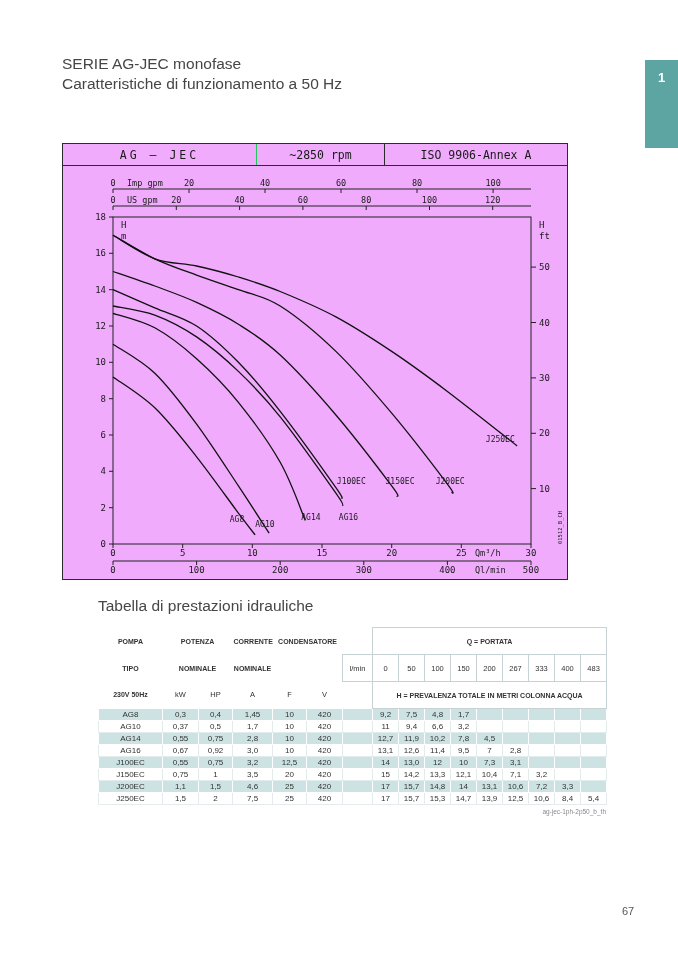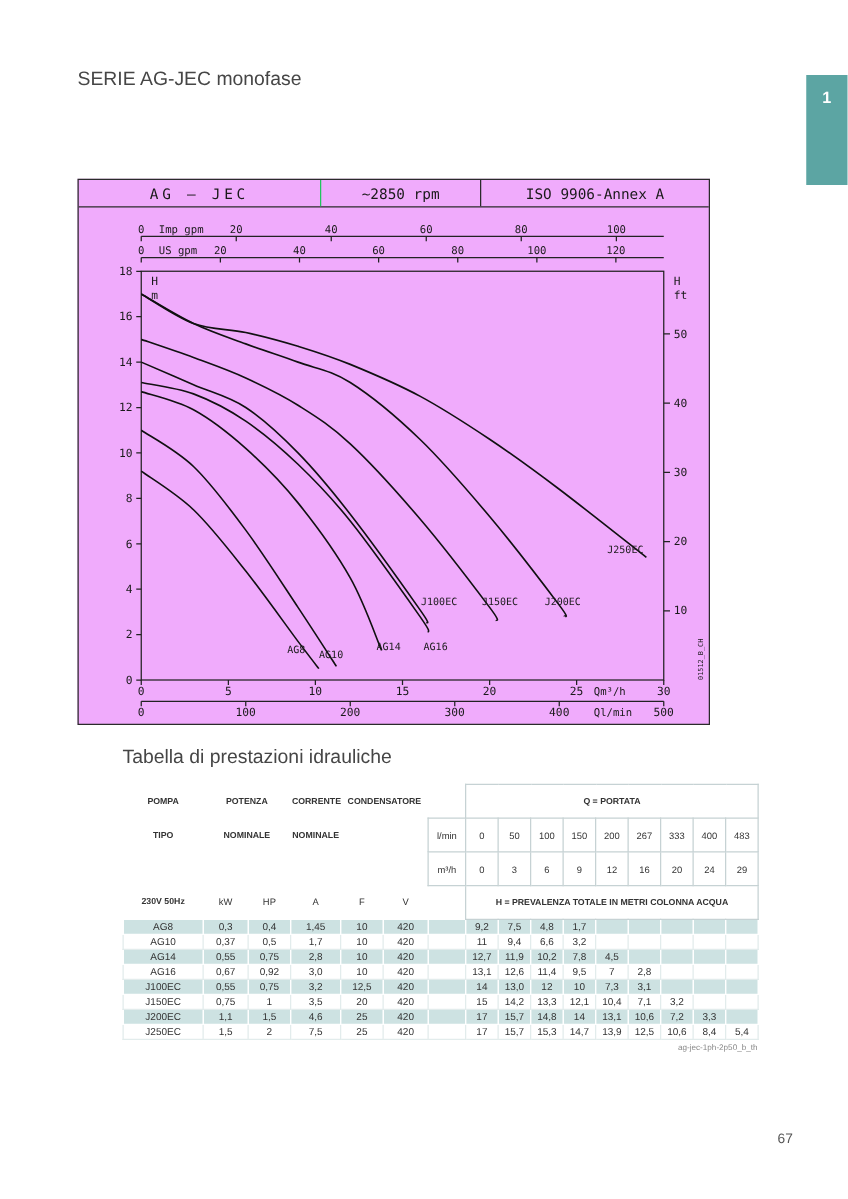--- a/index.html
+++ b/index.html
@@ -32,20 +32,21 @@
   .perf tbody td { border: 1px solid #e2ecec; height: 12px; }
   .perf tbody tr.shaded td { background: #cde2e2; border-color: #ffffff; }
   .footnote { text-align: right; font-size: 6.5px; color: #888; margin-top: 3px; }
   .page-number { position: absolute; left: 622px; top: 905px; font-size: 11px; color: #555; }
 </style>
 </head>
 <body>
 
 <div class="titles">
   <div>SERIE AG-JEC monofase</div>
+  <div>Caratteristiche di funzionamento a 50 Hz</div>
 </div>
 
 <div class="side-tab">
   <span>1</span>
 </div>
 
 <div class="chart-box">
   <div class="chart-header">
     <div class="ch-model">AG – JEC</div>
     <div class="ch-speed">~2850 rpm</div>
@@ -207,36 +208,20 @@
       <td class="qa">0</td>
           <td class="qa">50</td>
           <td class="qa">100</td>
           <td class="qa">150</td>
           <td class="qa">200</td>
           <td class="qa">267</td>
           <td class="qa">333</td>
           <td class="qa">400</td>
           <td class="qa">483</td>
         </tr>
-      <tr id="m3h-row">
-        <td></td>
-        <td colspan="2"></td>
-        <td></td>
-        <td colspan="2"></td>
-        <td class="qa">m³/h</td>
-      <td class="qa">0</td>
-          <td class="qa">3</td>
-          <td class="qa">6</td>
-          <td class="qa">9</td>
-          <td class="qa">12</td>
-          <td class="qa">16</td>
-          <td class="qa">20</td>
-          <td class="qa">24</td>
-          <td class="qa">29</td>
-        </tr>
       <tr>
         <td class="b">230V 50Hz</td>
         <td>kW</td>
         <td>HP</td>
         <td>A</td>
         <td>F</td>
         <td>V</td>
         <td></td>
         <td class="b qa" colspan="9">H = PREVALENZA TOTALE IN METRI COLONNA ACQUA</td>
       </tr>

